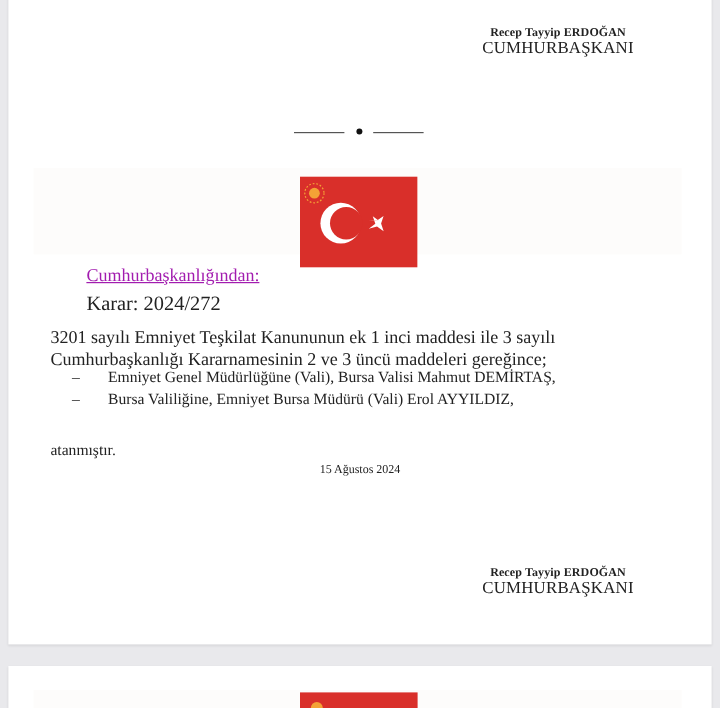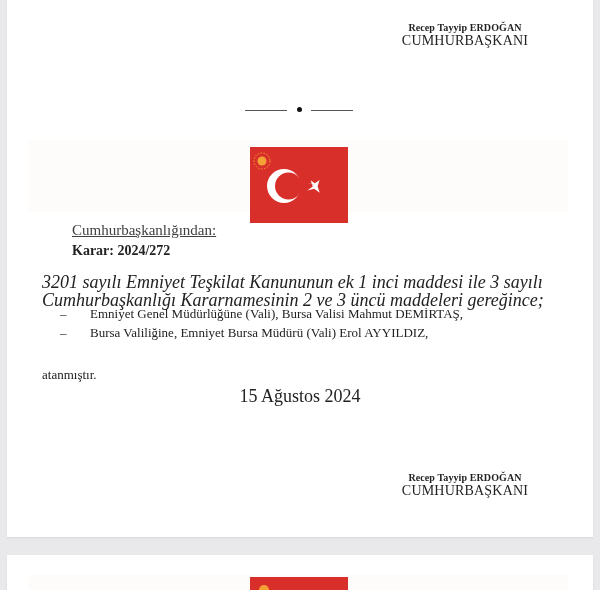--- a/index.html
+++ b/index.html
@@ -23,31 +23,31 @@
     .sig .title { font-size: 14px; margin-top: 0; letter-spacing: 0.2px; }
 
     .divider { position: absolute; left: 245px; top: 105px; width: 110px; height: 10px; }
     .divider .line { position: absolute; top: 5px; height: 1px; background: #555; width: 42px; }
     .divider .l { left: 0; } .divider .r { left: 66px; }
     .divider .dot { position: absolute; left: 52px; top: 2px; width: 5px; height: 5px; border-radius: 50%; background: #111; }
 
     .flag-band { position: absolute; left: 28px; top: 140px; width: 540px; height: 72px; background: #fdfcfb; }
     .flag { position: absolute; left: 250px; top: 147px; width: 98px; height: 76px; }
 
-    .heading { position: absolute; left: 72px; top: 222px; font-size: 15px; text-decoration: underline; color: #404040; }
-    .karar { position: absolute; left: 72px; top: 243px; font-size: 14px; font-weight: bold; }
+    .heading { position: absolute; left: 72px; top: 222px; font-size: 15px; text-decoration: underline; color: #a21caf; }
+    .karar { position: absolute; left: 72px; top: 243px; font-size: 17px; font-weight: normal; }
 
-    .body-text { position: absolute; left: 42px; top: 273px; width: 520px; font-size: 18px; line-height: 18px; font-style: italic; }
+    .body-text { position: absolute; left: 42px; top: 273px; width: 520px; font-size: 15px; line-height: 18px; }
     .bullet { position: absolute; font-size: 13px; }
     .bullet .dash { position: absolute; left: 0; }
     .bullet .txt { position: absolute; left: 30px; white-space: nowrap; font-family: Liberation Serif, serif; }
     .b1 { left: 60px; top: 306px; }
     .b2 { left: 60px; top: 325px; }
     .closing { position: absolute; left: 42px; top: 367px; font-size: 13px; }
-    .date { position: absolute; left: 0; width: 600px; text-align: center; top: 386px; font-size: 18px; }
+    .date { position: absolute; left: 0; width: 600px; text-align: center; top: 386px; font-size: 10px; }
 
     .flag-band2 { position: absolute; left: 28px; top: 575px; width: 540px; height: 20px; background: #fdfcfb; }
     .flag2 { position: absolute; left: 250px; top: 577px; width: 98px; height: 20px; background: #d92f2a; overflow: hidden; }
     .flag2 .sun { position: absolute; left: 9px; top: 8px; width: 10px; height: 10px; border-radius: 50%; background: #f4a236; }
   </style>
 </head>
 <body>
 
 <div class="page page1"></div>
 

